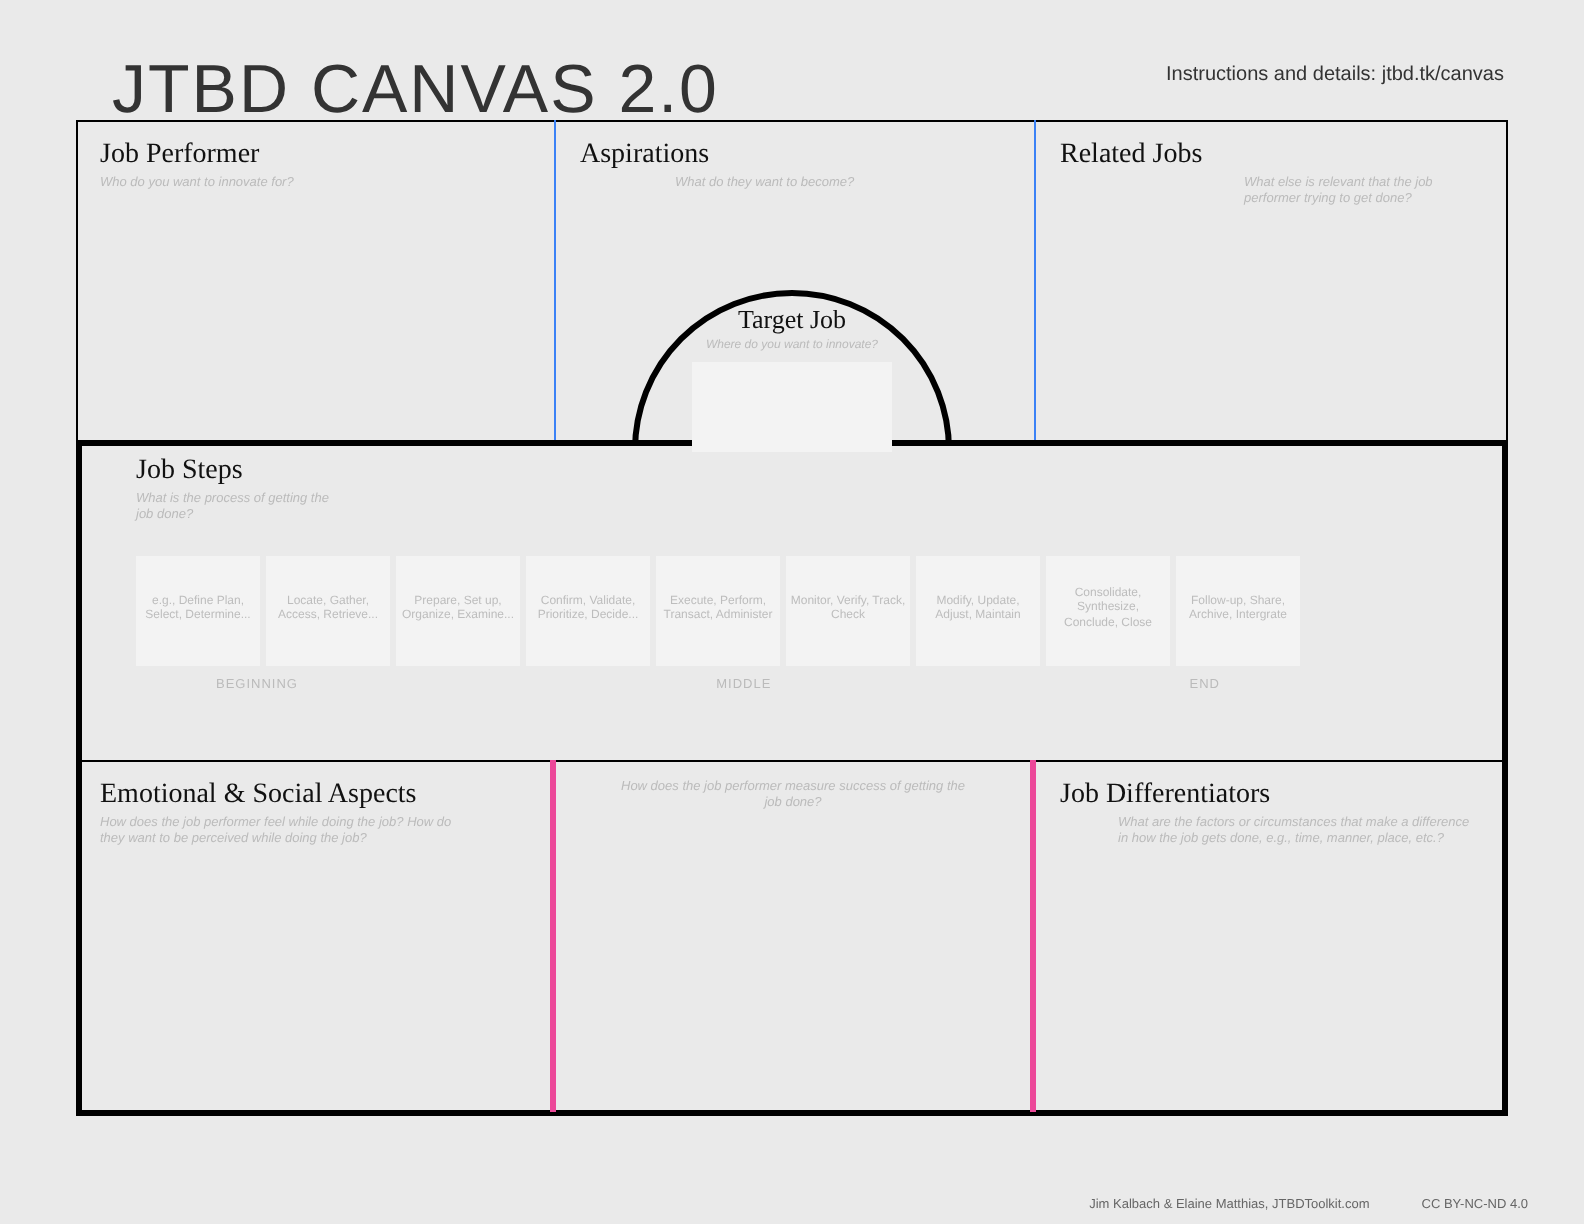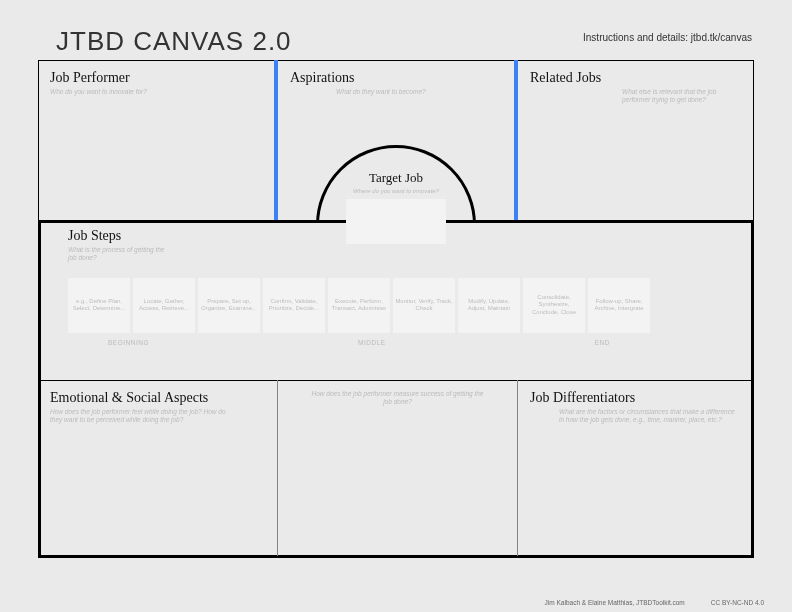--- a/index.html
+++ b/index.html
@@ -1,47 +1,47 @@
 <!DOCTYPE html>
 <html><head>
 <meta charset="utf-8">
 <style>
 html,body{margin:0;padding:0;width:792px;height:612px;background:#eaeaea;font-family:"Helvetica Neue",Arial,sans-serif;}
 .page{position:relative;width:792px;height:612px;box-sizing:border-box;padding:22px 22px 10px 22px;}
-.main-title{font-size:26px;letter-spacing:1px;font-weight:400;color:#333;position:absolute;left:56px;top:26px;}
+.main-title{font-size:34px;letter-spacing:1px;font-weight:400;color:#333;position:absolute;left:56px;top:26px;}
 .instr{position:absolute;right:40px;top:32px;font-size:10px;color:#333;margin-left:40px;}
 .canvas{position:absolute;left:38px;top:60px;width:716px;height:498px;}
 
 .outerbox{position:absolute;left:0;top:0;width:716px;height:498px;border:1px solid #000;box-sizing:border-box;}
 
-.topcell{position:absolute;top:0;height:160px;box-sizing:border-box;border-right:4px solid #3b82f6;padding:10px 12px;}
+.topcell{position:absolute;top:0;height:160px;box-sizing:border-box;border-right:1px solid #3b82f6;padding:10px 12px;}
 .topcell.c1{left:0;width:240px;}
 .topcell.c2{left:240px;width:240px;text-align:left;}
 .topcell.c3{left:480px;width:236px;border-right:none;text-align:left;}
 .sect-title{font-family:Georgia,serif;font-size:14px;font-weight:500;color:#111;margin:0 0 2px 0;}
 .sect-sub{font-size:6.5px;font-style:italic;color:#bbb;line-height:1.2;}
 
 .bulge-outline{position:absolute;left:0;top:160px;width:716px;height:338px;border:3px solid #000;box-sizing:border-box;background:#eaeaea;}
 .target-circle{position:absolute;left:278px;top:85px;width:160px;height:160px;border:3px solid #000;border-radius:50%;box-sizing:border-box;background:#eaeaea;}
 .target-mask{position:absolute;left:281px;top:163px;width:154px;height:80px;background:#eaeaea;}
 .target-inner{position:absolute;left:278px;top:92px;width:160px;text-align:center;}
-.target-inner .sect-title{font-size:13px;margin-top:18px;}
+.target-inner .sect-title{font-size:13px;}
 .target-inner .sect-sub{font-size:6px;margin-bottom:4px;}
 .target-fill{width:100px;height:45px;background:#f3f3f3;margin:2px auto 0;}
 
 .steps-area{position:absolute;left:16px;top:160px;width:610px;height:160px;box-sizing:border-box;padding:8px 14px 0 14px;}
 .steps-area .sect-sub{max-width:100px;}
 .step-cards{display:flex;justify-content:space-between;margin-top:16px;}
 .card{width:62px;height:55px;background:#f3f3f3;display:flex;align-items:center;justify-content:center;text-align:center;padding:2px;box-sizing:border-box;}
 .card span{font-size:6px;color:#bdbdbd;line-height:1.25;}
 .phase-row{display:flex;justify-content:space-between;margin:6px 40px 0;font-size:6.5px;color:#bbb;letter-spacing:0.5px;}
 
 .mid-div{position:absolute;left:3px;top:320px;width:710px;height:0;border-top:1px solid #000;}
 
-.botcell{position:absolute;top:320px;height:176px;box-sizing:border-box;border-right:1px solid #ec4899;padding:10px 12px;}
+.botcell{position:absolute;top:320px;height:176px;box-sizing:border-box;border-right:3px solid #ec4899;padding:10px 12px;}
 .botcell.c1{left:0;width:240px;}
 .botcell.c2{left:240px;width:240px;text-align:center;}
 .botcell.c3{left:480px;width:233px;border-right:none;text-align:left;}
 .botcell .sect-sub{max-width:180px;}
 .botcell.c2 .sect-sub{margin:0 auto;}
 .botcell.c3 .sect-sub{margin-left:auto;}
 
 .footer{position:absolute;bottom:6px;right:28px;font-size:6.5px;color:#666;display:flex;gap:26px;}
 </style>
 </head>

